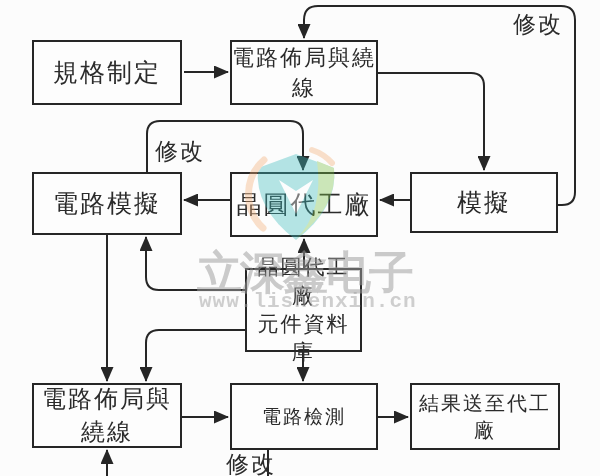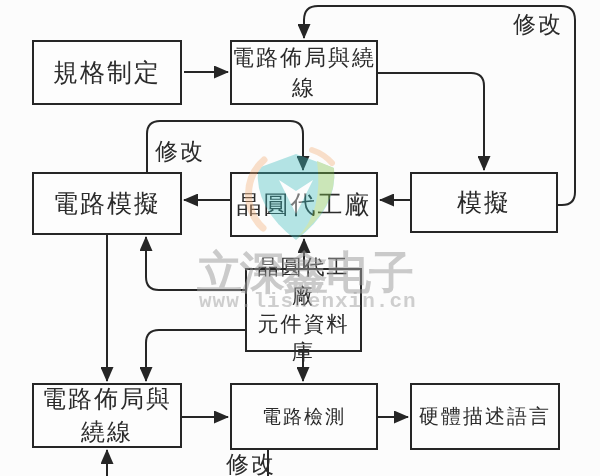--- a/index.html
+++ b/index.html
@@ -52,21 +52,21 @@
   <div class="node-layer">
       <div class="node" style="left: 32px; top: 40px; width: 150px; height: 65px; font-size: 25px;">規格制定</div>
       <div class="node" style="left: 230px; top: 40px; width: 148px; height: 65px; font-size: 22px;">電路佈局與繞線</div>
       <div class="node" style="left: 410px; top: 172px; width: 148px; height: 61px; font-size: 25px;">模擬</div>
       <div class="node" style="left: 230px; top: 172px; width: 148px; height: 65px; font-size: 25px;">晶圓代工廠</div>
       <div class="node" style="left: 32px; top: 172px; width: 150px; height: 63px; font-size: 25px;">電路模擬</div>
       <div class="node" style="left: 245px; top: 268px; width: 117px; height: 84px; font-size: 21px;">晶圓代工廠
 元件資料庫</div>
       <div class="node" style="left: 32px; top: 383px; width: 150px; height: 65px; font-size: 24px;">電路佈局與繞線</div>
       <div class="node" style="left: 230px; top: 383px; width: 148px; height: 67px; font-size: 19px;">電路檢測</div>
-      <div class="node" style="left: 410px; top: 383px; width: 150px; height: 67px; font-size: 20px;">硬體描述語言</div>
+      <div class="node" style="left: 410px; top: 383px; width: 150px; height: 67px; font-size: 20px;">結果送至代工廠</div>
     </div>
 
   <div class="label-layer">
       <div class="edge-label" style="left: 505px; top: 9px; font-size: 23px;">修改</div>
       <div class="edge-label" style="left: 147px; top: 136px; font-size: 23px;">修改</div>
       <div class="edge-label" style="left: 218px; top: 449px; font-size: 23px;">修改</div>
     </div>
 
   <div class="watermark-layer">
     <svg class="wm-logo" width="600" height="476" viewBox="0 0 600 476">

